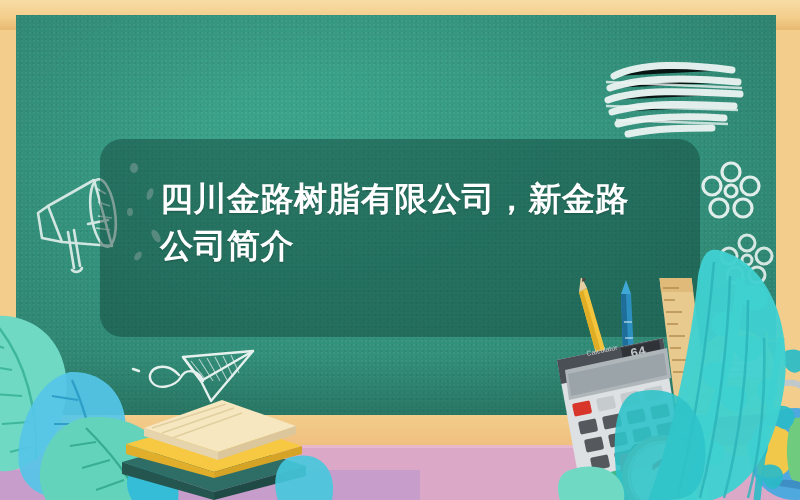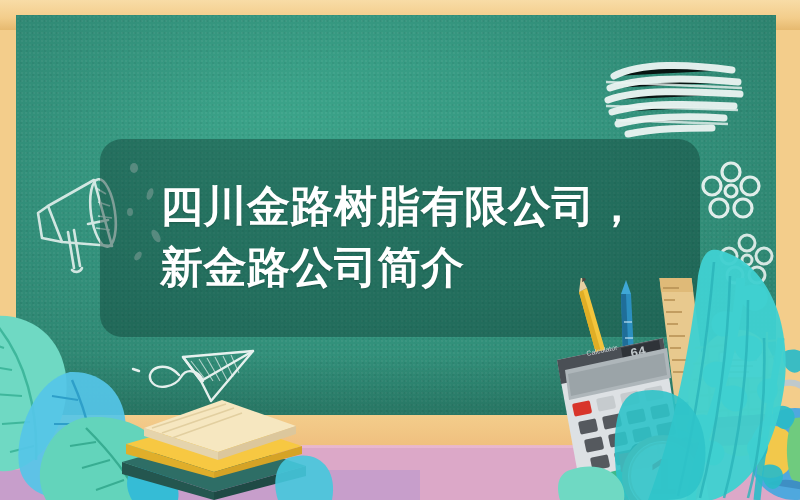--- a/index.html
+++ b/index.html
@@ -54,21 +54,21 @@
 
   
   .panel {
     position:absolute; left:100px; top:139px; width:600px; height:198px;
     background:rgba(12,58,48,.42);
     border-radius:22px;
   }
   .panel-title {
     position:absolute; left:160px; top:176px; width:500px;
     color:#FFFFFF;
-    font-size:43px;
+    font-size:33px;
     font-weight:bold;
     line-height:1.42;
     letter-spacing:.5px;
     text-shadow:0 1px 2px rgba(0,0,0,.22);
     white-space:pre-wrap;
   }
 
   
   .desk {
     position:absolute; left:0; top:415px; width:800px; height:85px;

